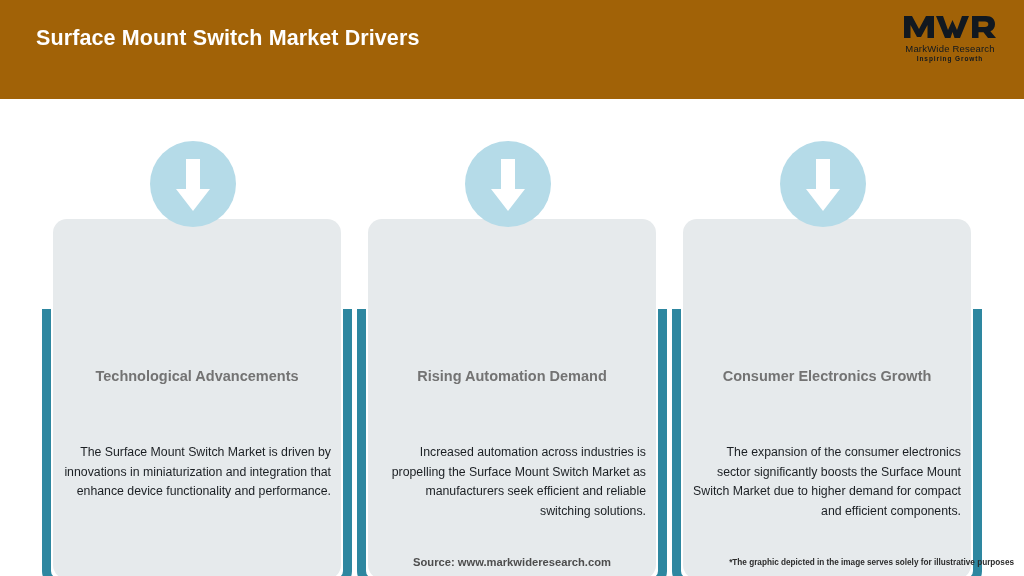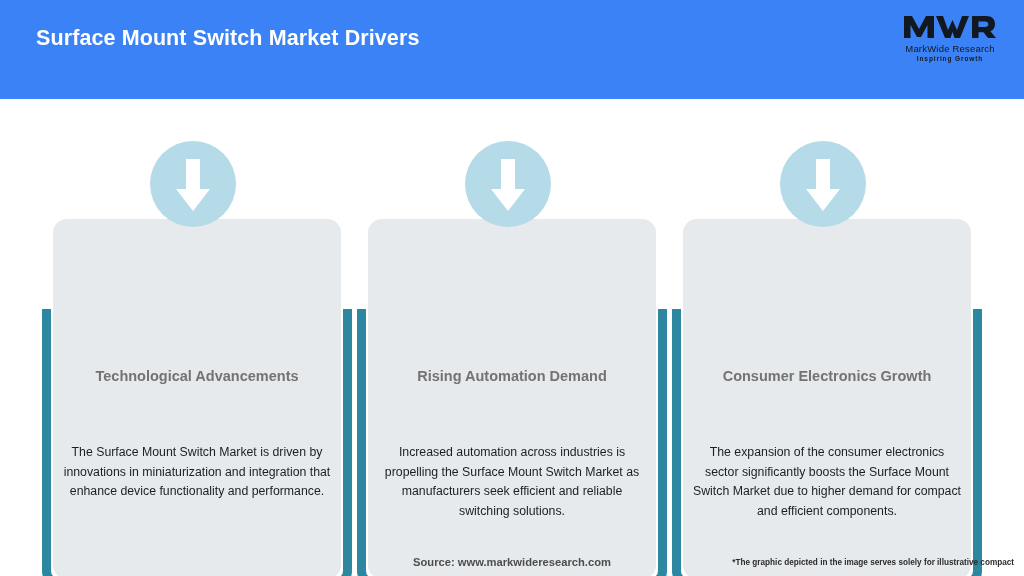--- a/index.html
+++ b/index.html
@@ -15,21 +15,21 @@
     position: relative;
   }
 
   
   .header {
     position: absolute;
     left: 0;
     top: 0;
     width: 1024px;
     height: 99px;
-    background: #3b82f6;
+    background: #a16207;
   }
   .header-title {
     position: absolute;
     left: 36px;
     top: 26px;
     font-size: 21.5px;
     font-weight: bold;
     color: #ffffff;
     letter-spacing: 0.1px;
     white-space: nowrap;
@@ -134,21 +134,21 @@
   }
 
   .card-desc {
     position: absolute;
     left: 10px;
     top: 224px;
     width: 268px;
     font-size: 12.3px;
     color: #1b1f23;
     line-height: 19.5px;
-    text-align: center;
+    text-align: right;
   }
 
   
   .footer-source {
     position: absolute;
     left: 0;
     top: 556px;
     width: 1024px;
     text-align: center;
     font-size: 11.2px;
@@ -221,13 +221,13 @@
     <div class="card-icon">
       <svg width="86" height="86" viewBox="0 0 86 86">
         <path d="M36 18 L50 18 L50 48 L60 48 L43 70 L26 48 L36 48 Z" fill="#ffffff"></path>
       </svg>
     </div>
   </div>
 
 </div>
 
 <div class="footer-source">Source: www.markwideresearch.com</div>
-<div class="footer-note">*The graphic depicted in the image serves solely for illustrative compact</div>
+<div class="footer-note">*The graphic depicted in the image serves solely for illustrative purposes</div>
 
 </body></html>

